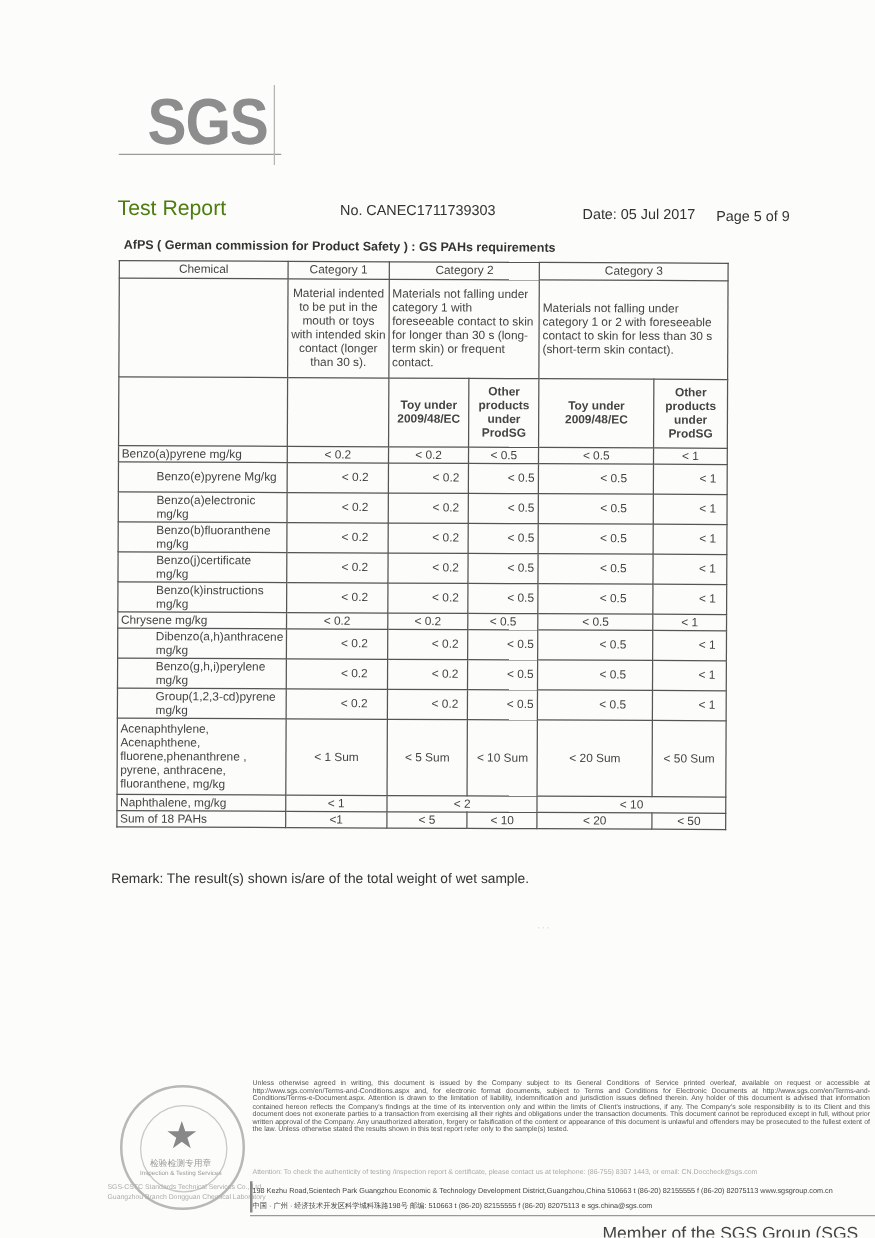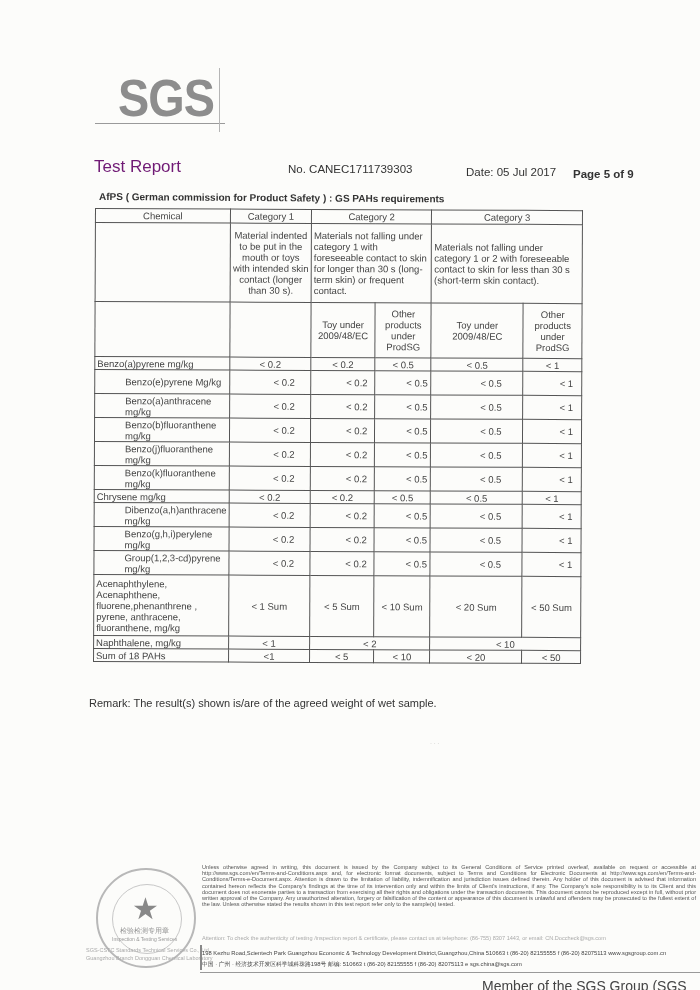--- a/index.html
+++ b/index.html
@@ -10,45 +10,45 @@
   .logo {
     position: absolute; left: 118px; top: 72px;
     font-family: "Liberation Sans", sans-serif; font-weight: bold; font-size: 52px;
     letter-spacing: -1px; color: #8d8d8d; transform: scaleX(0.9); transform-origin: left top;
     line-height: 52px;
   }
   .logo-hline { position: absolute; left: 95px; top: 123px; width: 130px; height: 1px; background: #9a9a9a; }
   .logo-vline { position: absolute; left: 219px; top: 68px; width: 1px; height: 64px; background: #b5b5b5; }
 
   .hdr { position: absolute; top: 160px; }
-  .hdr-title { left: 94px; font-size: 17px; top: 157px; color: #701a75; }
-  .hdr-no { left: 288px; font-size: 11.5px; top: 163px; color: #333; }
+  .hdr-title { left: 94px; font-size: 17px; top: 157px; color: #4d7c0f; }
+  .hdr-no { left: 272px; font-size: 11.5px; top: 163px; color: #333; }
   .hdr-date { left: 446px; font-size: 11.5px; top: 166px; color: #333; margin-left: 20px; }
-  .hdr-page { left: 573px; font-size: 11.5px; top: 168px; color: #333; font-weight: bold; }
+  .hdr-page { left: 573px; font-size: 11.5px; top: 168px; color: #333; }
 
   .section-title {
     position: absolute; left: 99px; top: 191px; font-size: 10px; font-weight: bold; color: #333;
     transform: rotate(0.4deg); transform-origin: left;
   }
 
   table.pah {
     position: absolute; left: 95px; top: 208px; width: 488px;
     border-collapse: collapse; font-size: 9.5px; color: #444;
     transform: rotate(0.25deg); transform-origin: left top;
   }
   table.pah td {
     border: 1px solid #555; padding: 0 2px; line-height: 11px; vertical-align: middle;
   }
   .c { text-align: center; }
   .l { text-align: left; }
   col.c0 { width: 127px; } col.c1 { width: 84px; } col.c2 { width: 65px; }
   col.c3 { width: 57px; } col.c4 { width: 95px; } col.c5 { width: 60px; }
   tr.r-head td { height: 13px; }
   tr.r-desc td { height: 78px; }
-  tr.r-sub td { height: 54px; }
+  tr.r-sub td { height: 54px; font-weight: bold; }
   tr.r-one td { height: 12px; margin-left: 43px; }
   tr.r-two td { height: 23px; padding-left: 30px; }
   tr.r-big td { height: 60px; }
 
   .remark { position: absolute; left: 89px; top: 697px; font-size: 11px; color: #333; }
 
   .seal {
     position: absolute; left: 96px; top: 868px; width: 100px; height: 100px; border-radius: 50%;
     border: 2px solid #b8b8b8; box-sizing: border-box;
   }
@@ -124,45 +124,45 @@
     </tr>
     <tr class="r-two">
       <td class="l">Benzo(e)pyrene Mg/kg</td>
       <td class="c">&lt; 0.2</td>
       <td class="c">&lt; 0.2</td>
       <td class="c">&lt; 0.5</td>
       <td class="c">&lt; 0.5</td>
       <td class="c">&lt; 1</td>
     </tr>
     <tr class="r-two">
-      <td class="l">Benzo(a)anthracene mg/kg</td>
+      <td class="l">Benzo(a)electronic mg/kg</td>
       <td class="c">&lt; 0.2</td>
       <td class="c">&lt; 0.2</td>
       <td class="c">&lt; 0.5</td>
       <td class="c">&lt; 0.5</td>
       <td class="c">&lt; 1</td>
     </tr>
     <tr class="r-two">
       <td class="l">Benzo(b)fluoranthene mg/kg</td>
       <td class="c">&lt; 0.2</td>
       <td class="c">&lt; 0.2</td>
       <td class="c">&lt; 0.5</td>
       <td class="c">&lt; 0.5</td>
       <td class="c">&lt; 1</td>
     </tr>
     <tr class="r-two">
-      <td class="l">Benzo(j)fluoranthene mg/kg</td>
-      <td class="c">&lt; 0.2</td>
-      <td class="c">&lt; 0.2</td>
-      <td class="c">&lt; 0.5</td>
-      <td class="c">&lt; 0.5</td>
-      <td class="c">&lt; 1</td>
-    </tr>
-    <tr class="r-two">
-      <td class="l">Benzo(k)fluoranthene mg/kg</td>
+      <td class="l">Benzo(j)certificate mg/kg</td>
+      <td class="c">&lt; 0.2</td>
+      <td class="c">&lt; 0.2</td>
+      <td class="c">&lt; 0.5</td>
+      <td class="c">&lt; 0.5</td>
+      <td class="c">&lt; 1</td>
+    </tr>
+    <tr class="r-two">
+      <td class="l">Benzo(k)instructions mg/kg</td>
       <td class="c">&lt; 0.2</td>
       <td class="c">&lt; 0.2</td>
       <td class="c">&lt; 0.5</td>
       <td class="c">&lt; 0.5</td>
       <td class="c">&lt; 1</td>
     </tr>
     <tr class="r-one">
       <td class="l">Chrysene  mg/kg</td>
       <td class="c">&lt; 0.2</td>
       <td class="c">&lt; 0.2</td>
@@ -212,21 +212,21 @@
       <td class="l">Sum of 18 PAHs</td>
       <td class="c">&lt;1</td>
       <td class="c">&lt; 5</td>
       <td class="c">&lt; 10</td>
       <td class="c">&lt; 20</td>
       <td class="c">&lt; 50</td>
     </tr>
   </tbody>
 </table>
 
-<div class="remark">Remark: The result(s) shown is/are of the agreed weight of wet sample.</div>
+<div class="remark">Remark: The result(s) shown is/are of the total weight of wet sample.</div>
 
 <div class="spck" style="left:430px;top:740px;">· ·  ·</div>
 
 <div class="seal">
   <div class="seal-inner"></div>
   <div class="seal-star">★</div>
   <div class="seal-cn">检验检测专用章</div>
   <div class="seal-en">Inspection &amp; Testing Services</div>
 </div>
 <div class="seal-text" style="left:86px;top:947px;">SGS-CSTC Standards Technical Services Co., Ltd.</div>

